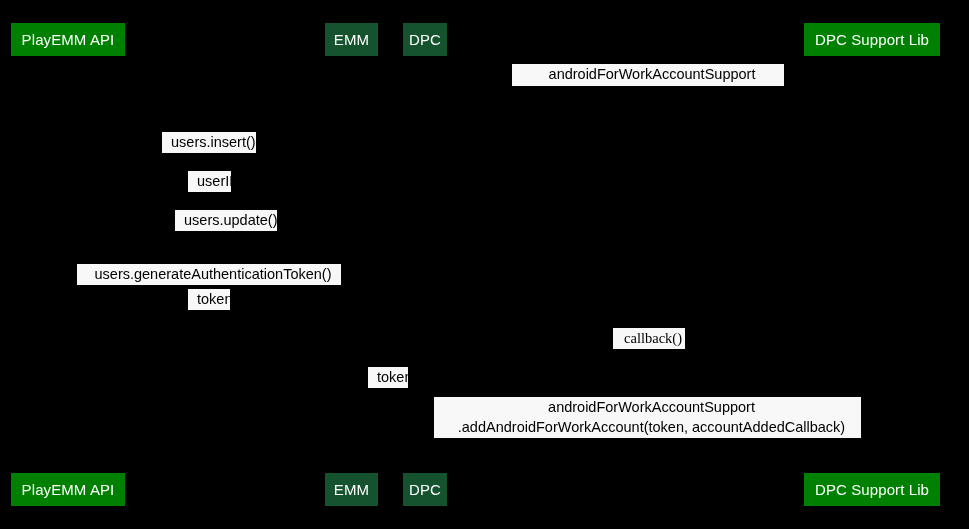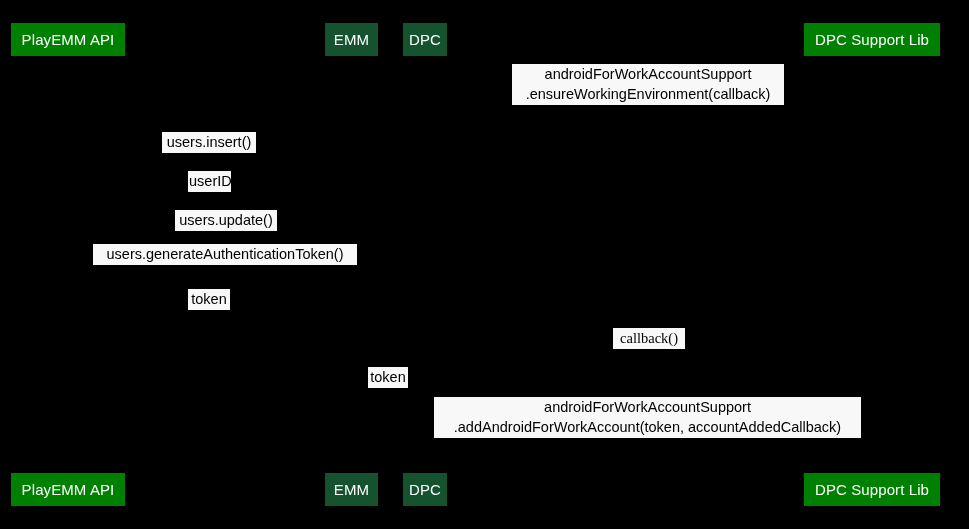--- a/index.html
+++ b/index.html
@@ -41,21 +41,21 @@
   }
 
   .msg-label {
     position: absolute;
     box-sizing: border-box;
     background: #f8f8f8;
     color: #000000;
     font-size: 14.5px;
     line-height: 19px;
     white-space: nowrap;
-    padding: 1px 1px 1px 1px;
+    padding: 1px 1px 1px 9px;
     text-align: center;
     user-select: none;
   }
   .msg-label.multiline {
     line-height: 19.5px;
     padding-top: 1px;
     padding-bottom: 1px;
   }
   .msg-label .line { display: block; }
 
@@ -93,36 +93,35 @@
   <div class="arrow" style="left:68px; top:192px; width:283px;"></div>
   <div class="arrow" style="left:68px; top:231px; width:283px;"></div>
   <div class="arrow" style="left:68px; top:270px; width:283px;"></div>
   <div class="arrow" style="left:68px; top:310px; width:283px;"></div>
   <div class="arrow" style="left:425px; top:349px; width:447px;"></div>
   <div class="arrow" style="left:351px; top:388px; width:74px;"></div>
   <div class="arrow" style="left:425px; top:437px; width:447px;"></div>
 
   <div class="msg-label multiline" style="left:512px; top:64px; width:272px;">
     <span class="line">androidForWorkAccountSupport</span>
-    <span class="line">.ensureWorkingEnvironment(callback)</span>
   </div>
 
   <div class="msg-label" style="left:162px; top:132px; width:94px;">
     <span class="line">users.insert()</span>
   </div>
 
   <div class="msg-label" style="left:188px; top:171px; width:43px;">
     <span class="line">userID</span>
   </div>
 
   <div class="msg-label" style="left:158px; top:210px; width:102px;margin-left:17px;">
     <span class="line">users.update()</span>
   </div>
 
-  <div class="msg-label" style="left:77px; top:244px; width:264px;margin-left:16px;">
+  <div class="msg-label" style="left:77px; top:264px; width:264px;">
     <span class="line">users.generateAuthenticationToken()</span>
   </div>
 
   <div class="msg-label" style="left:188px; top:289px; width:42px;">
     <span class="line">token</span>
   </div>
 
   <div class="msg-label" style="left:613px; top:328px; width:72px;font-family:Liberation Serif, serif;">
     <span class="line">callback()</span>
   </div>

